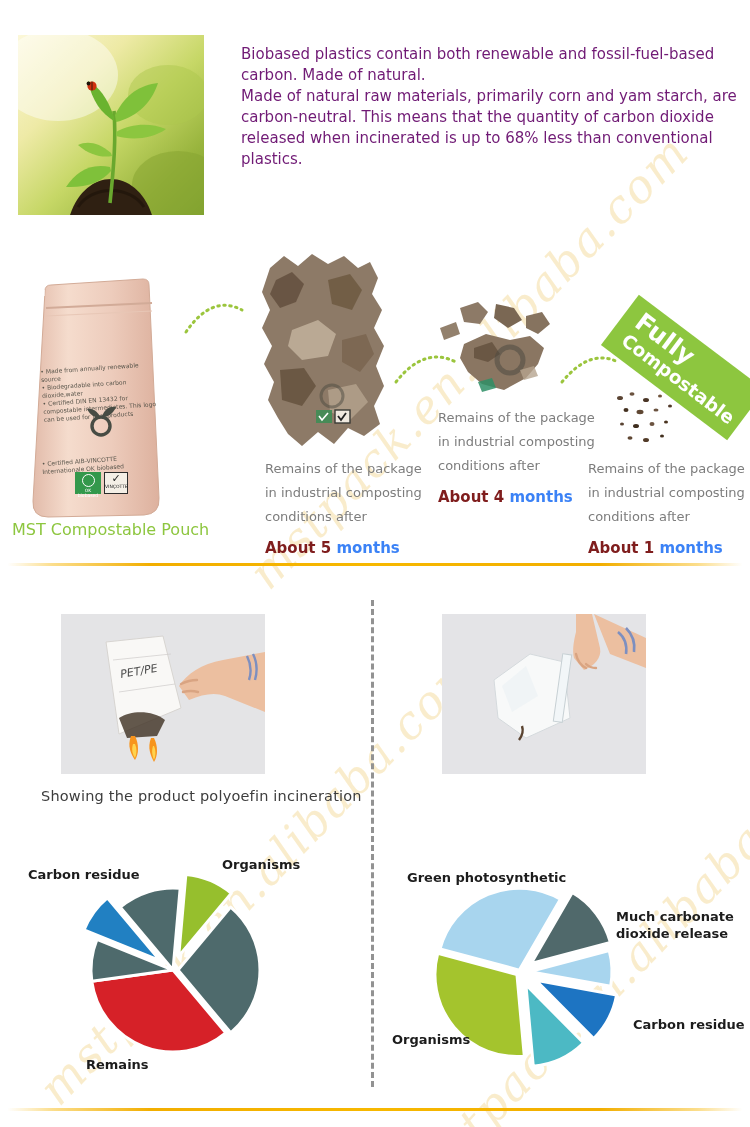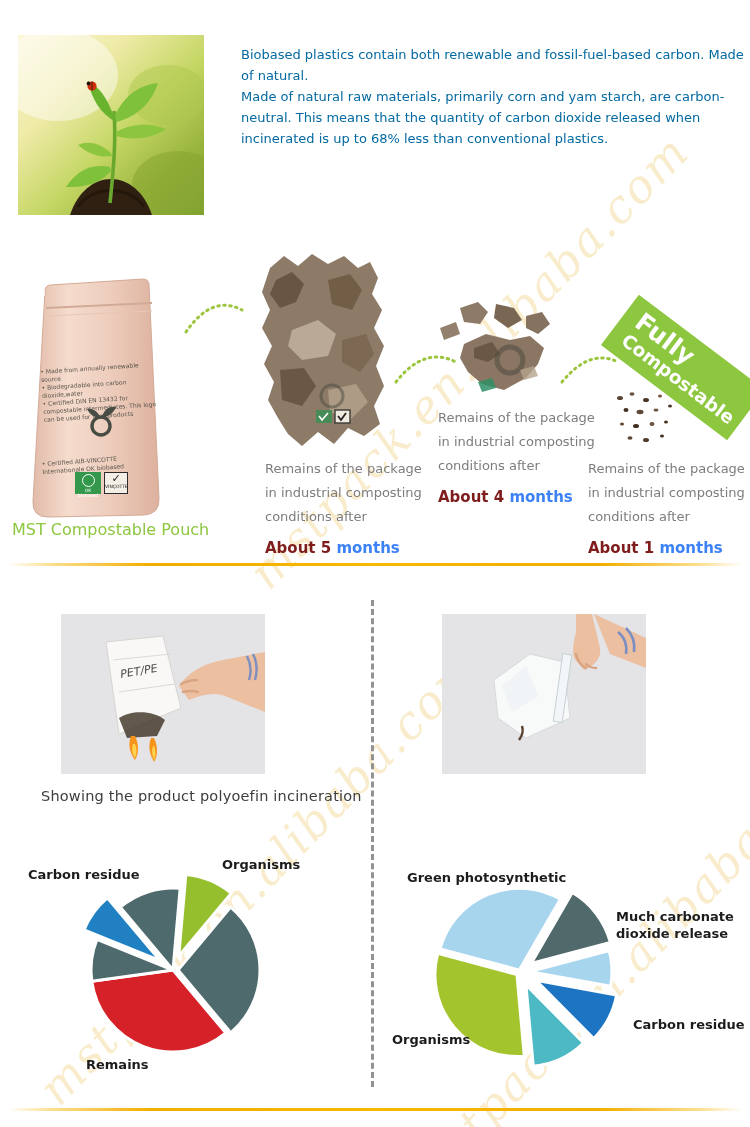--- a/index.html
+++ b/index.html
@@ -7,21 +7,21 @@
         font-family:"DejaVu Sans",sans-serif;overflow:hidden;}
   .abs{position:absolute;}
 
   
   .wm{position:absolute;color:#f2d488;opacity:.42;font-size:46px;font-style:italic;
       font-family:"DejaVu Serif",serif;white-space:nowrap;pointer-events:none;
       transform:rotate(-46deg);transform-origin:left top;letter-spacing:2px;}
 
   
   .intro{left:241px;top:44px;width:505px;}
-  .intro p{margin:0;font-size:13px;line-height:21px;color:#0369a1;}
+  .intro p{margin:0;font-size:15px;line-height:21px;color:#701a75;}
 
   
   .stage-cap{width:163px;font-size:13px;line-height:24px;color:#7d7d7d;}
   .stage-cap .time{margin-top:7px;font-size:15px;font-weight:bold;}
   .time .blue{color:#7f1d1d;}
   .time .green{color:#3b82f6;}
 
   .pouch-title{left:12px;top:520px;font-size:16px;color:#8dc63f;}
 
   

